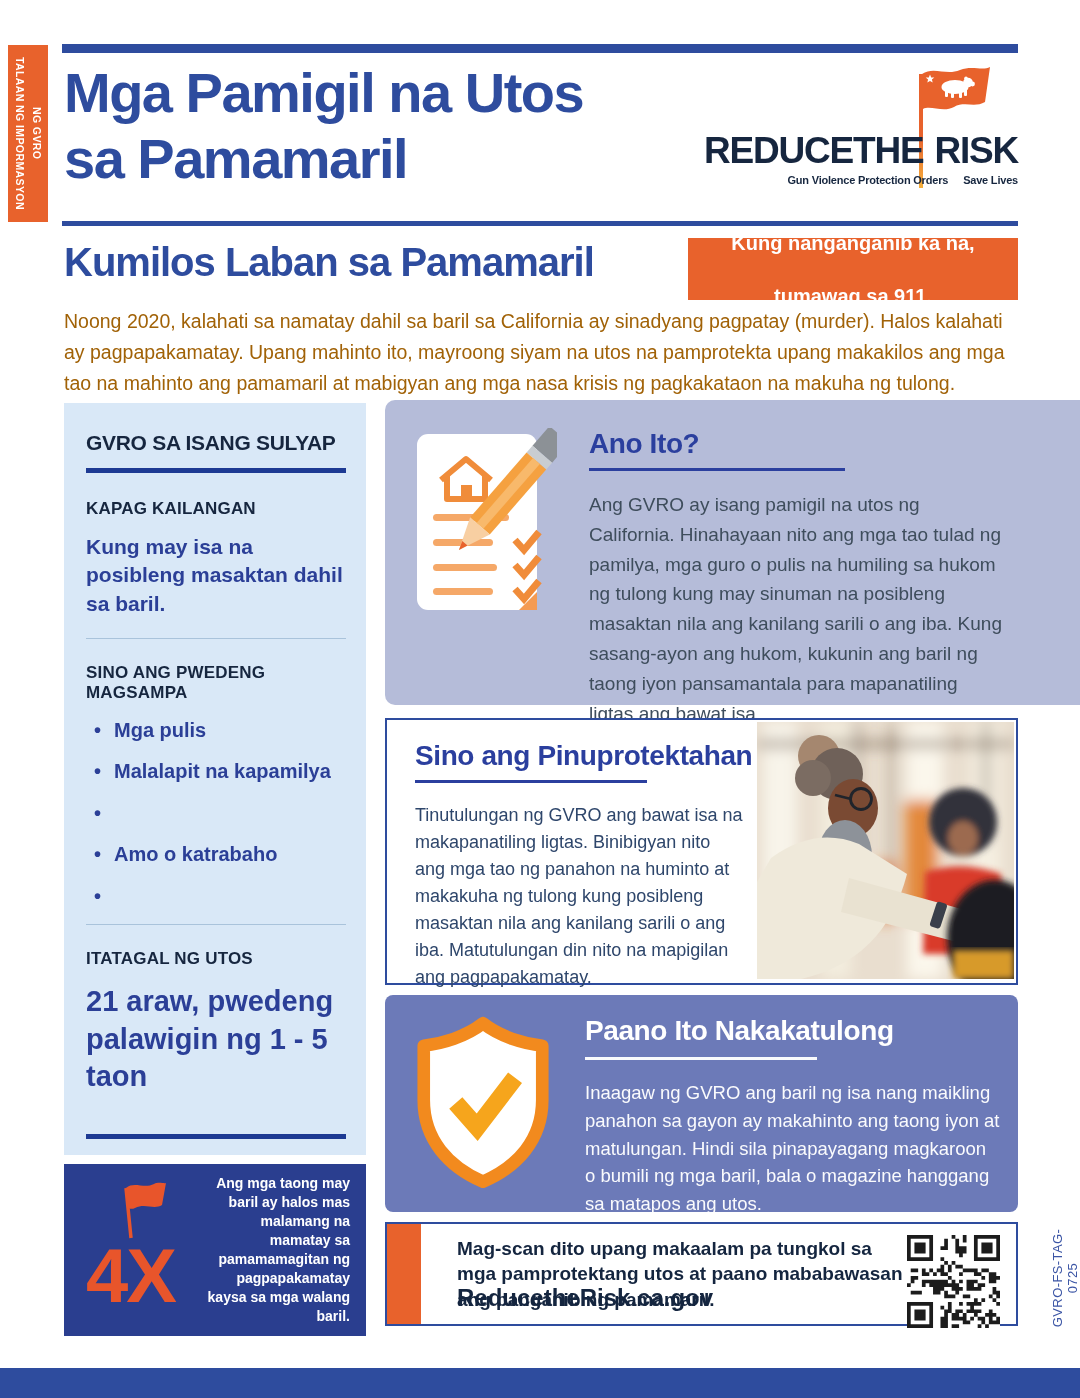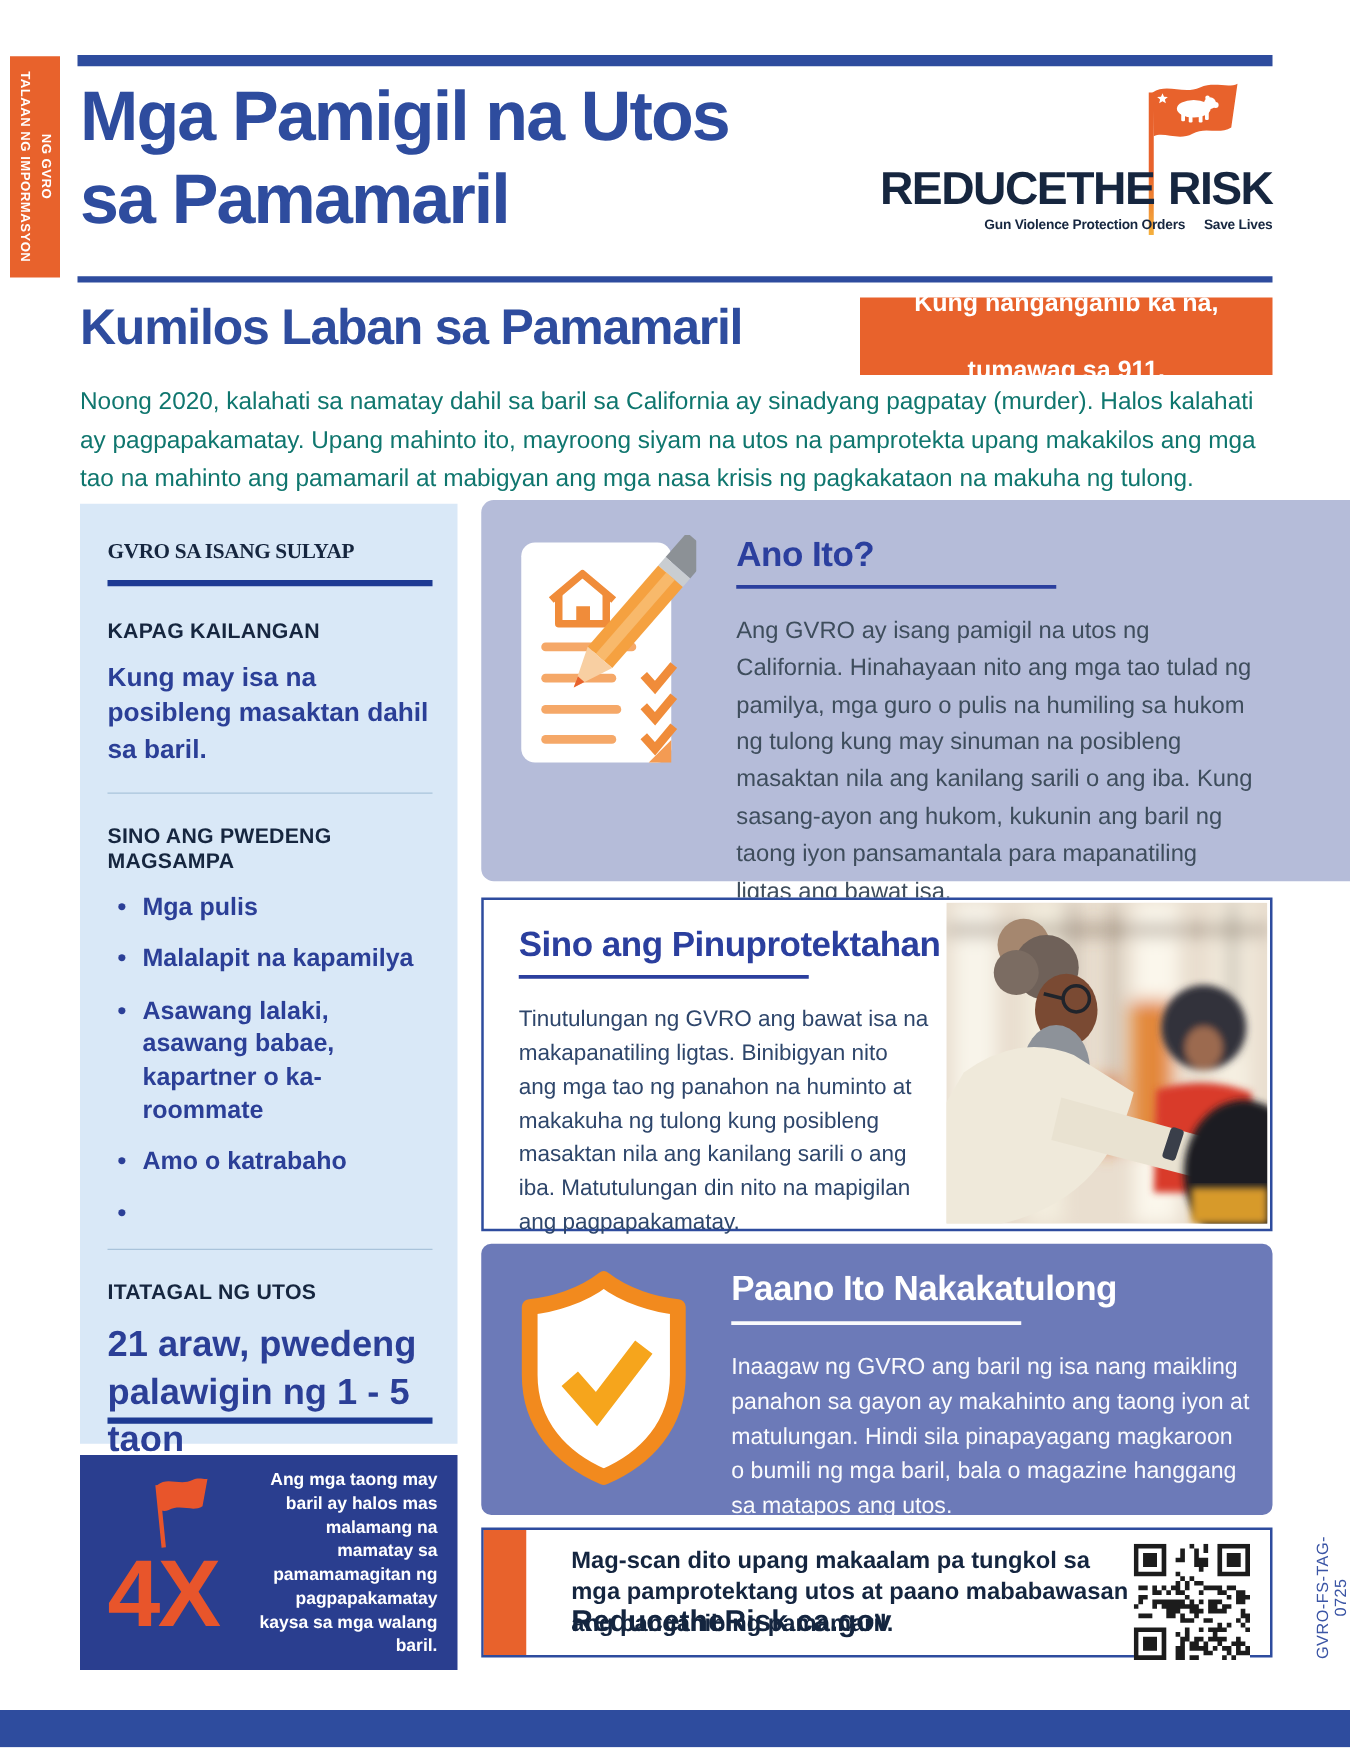--- a/index.html
+++ b/index.html
@@ -38,26 +38,26 @@
   .logo-word .pole-gap{width:11px;}
   .logo-tagline{position:absolute;left:0;right:0;top:110px;display:flex;justify-content:flex-end;
     gap:15px;font-size:11px;font-weight:700;color:var(--navy);letter-spacing:-.2px;}
 
   
   .section-heading{position:absolute;left:64px;top:240px;font-size:40px;font-weight:700;
     letter-spacing:-1px;color:var(--blue);}
   .emergency-box{position:absolute;left:688px;top:238px;width:330px;height:62px;background:var(--orange);
     display:flex;flex-direction:column;align-items:center;justify-content:center;
     color:#fff;font-weight:700;font-size:20px;line-height:1.3;text-align:center;gap:27px;}
-  .intro{position:absolute;left:64px;top:306px;width:952px;font-size:19.5px;line-height:1.6;color:#0f766e;}
+  .intro{position:absolute;left:64px;top:306px;width:952px;font-size:19.5px;line-height:1.6;color:#a16207;}
 
   
   .glance{position:absolute;left:64px;top:403px;width:302px;height:752px;background:var(--panel-light);
     padding:28px 20px 0 22px;}
-  .glance-title{font-size:17px;font-weight:700;color:var(--navy);letter-spacing:-.3px;font-family:Liberation Serif, serif;}
+  .glance-title{font-size:21px;font-weight:700;color:var(--navy);letter-spacing:-.3px;}
   .glance-rule{height:5px;background:var(--rule-dark);margin:13px 0 26px;}
   .glance-label{font-size:17px;font-weight:700;color:var(--navy);margin-bottom:14px;letter-spacing:.2px;}
   .glance-when{font-size:21px;font-weight:700;color:var(--term-blue);line-height:1.35;margin-bottom:20px;}
   .hr-thin{border:none;border-top:1px solid #A9C3DB;margin:0 0 24px;}
   .glance-list{list-style:none;margin:10px 0 4px;}
   .glance-list li{display:flex;gap:13px;font-size:20px;font-weight:700;color:var(--term-blue);
     line-height:1.32;margin-bottom:15px;padding-left:8px;}
   .glance-list .dot::before{content:"•";color:var(--term-blue);font-size:20px;}
   .glance-duration{font-size:29px;font-weight:700;color:var(--term-blue);line-height:1.3;}
   .glance-bottom-rule{position:absolute;left:22px;right:20px;bottom:16px;height:5px;background:var(--rule-dark);}
@@ -184,21 +184,20 @@
       <li>
           <span class="dot"></span>
           <span>Mga pulis</span>
         </li>
       <li>
           <span class="dot"></span>
           <span>Malalapit na kapamilya</span>
         </li>
       <li>
           <span class="dot"></span>
-          <span>Asawang lalaki, asawang babae, kapartner o ka-roommate</span>
         </li>
       <li>
           <span class="dot"></span>
           <span>Amo o katrabaho</span>
         </li>
       <li>
           <span class="dot"></span>
         </li>
     </ul>
     <hr class="hr-thin">

